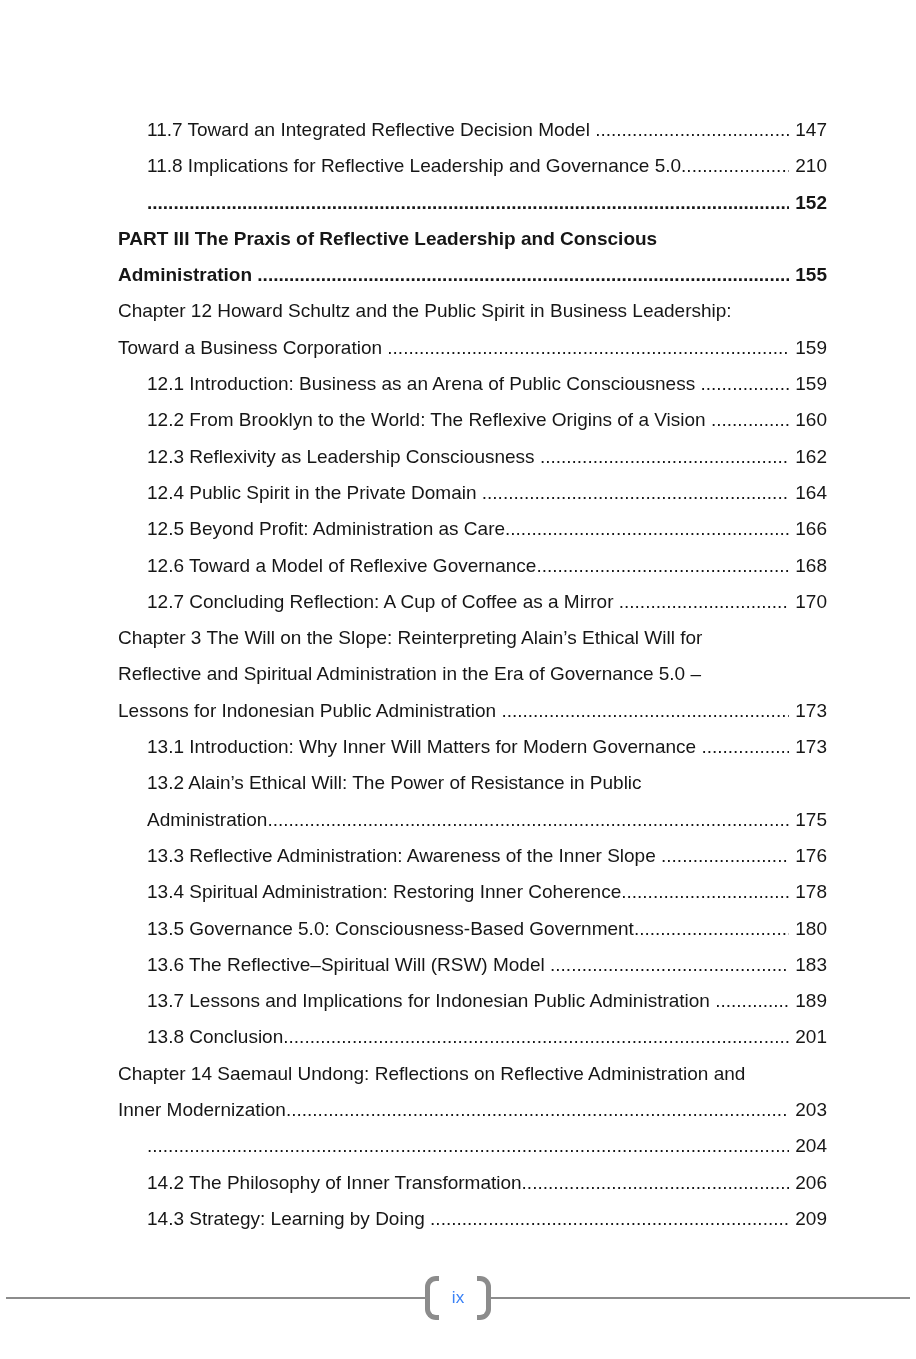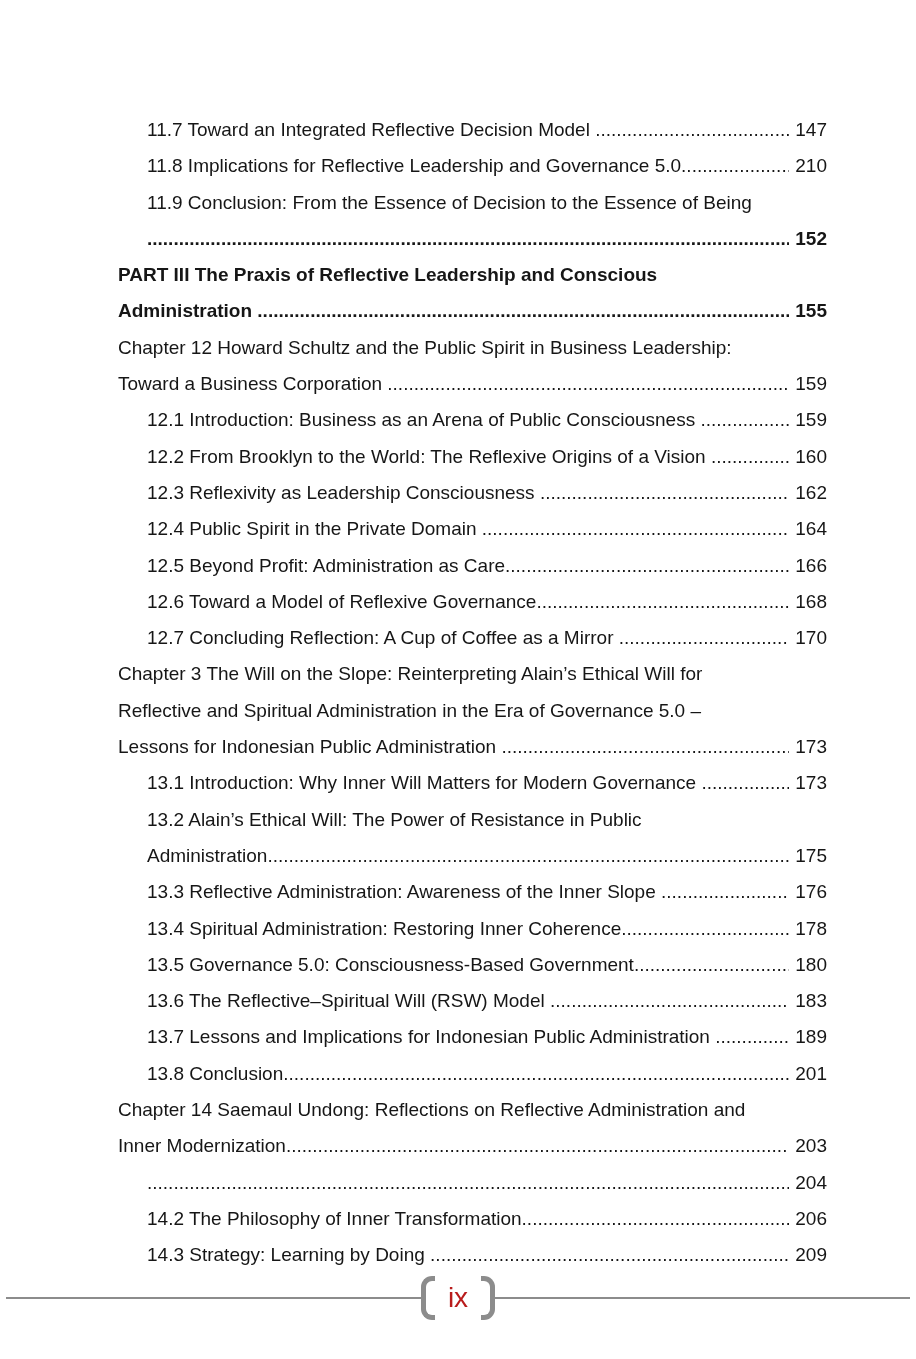--- a/index.html
+++ b/index.html
@@ -75,44 +75,39 @@
     border-radius: 11px 0 0 11px;
   }
   .bracket.right {
     border-right: 5px solid #8c8c8c;
     border-top: 5px solid #8c8c8c;
     border-bottom: 5px solid #8c8c8c;
     border-radius: 0 11px 11px 0;
   }
   .footer-pagenum {
     flex: 0 0 auto;
-    font-size: 28px;
-    color: #b91c1c;
+    font-size: 17px;
+    color: #3b82f6;
     padding: 0 13px;
     line-height: 44px;
   }
 </style>
 </head>
 <body>
 
 <div class="content">
     <div class="toc-row indent1">
     <span class="toc-text">11.7 Toward an Integrated Reflective Decision Model </span>
     <span class="toc-dots">........................................................................................................................................................................................................</span>
     <span class="toc-page">147</span>
   </div>
     <div class="toc-row indent1">
     <span class="toc-text">11.8 Implications for Reflective Leadership and Governance 5.0</span>
     <span class="toc-dots">........................................................................................................................................................................................................</span>
     <span class="toc-page">210</span>
-  </div>
-    <div class="toc-row indent1">
-    <span class="toc-text">11.9 Conclusion: From the Essence of Decision to the Essence of Being</span>
-    <span class="toc-dots"></span>
-
   </div>
     <div class="toc-row indent1 bold">
     <span class="toc-text"></span>
     <span class="toc-dots">........................................................................................................................................................................................................</span>
     <span class="toc-page">152</span>
   </div>
     <div class="toc-row bold">
     <span class="toc-text">PART III The Praxis of Reflective Leadership and Conscious</span>
     <span class="toc-dots"></span>
 

